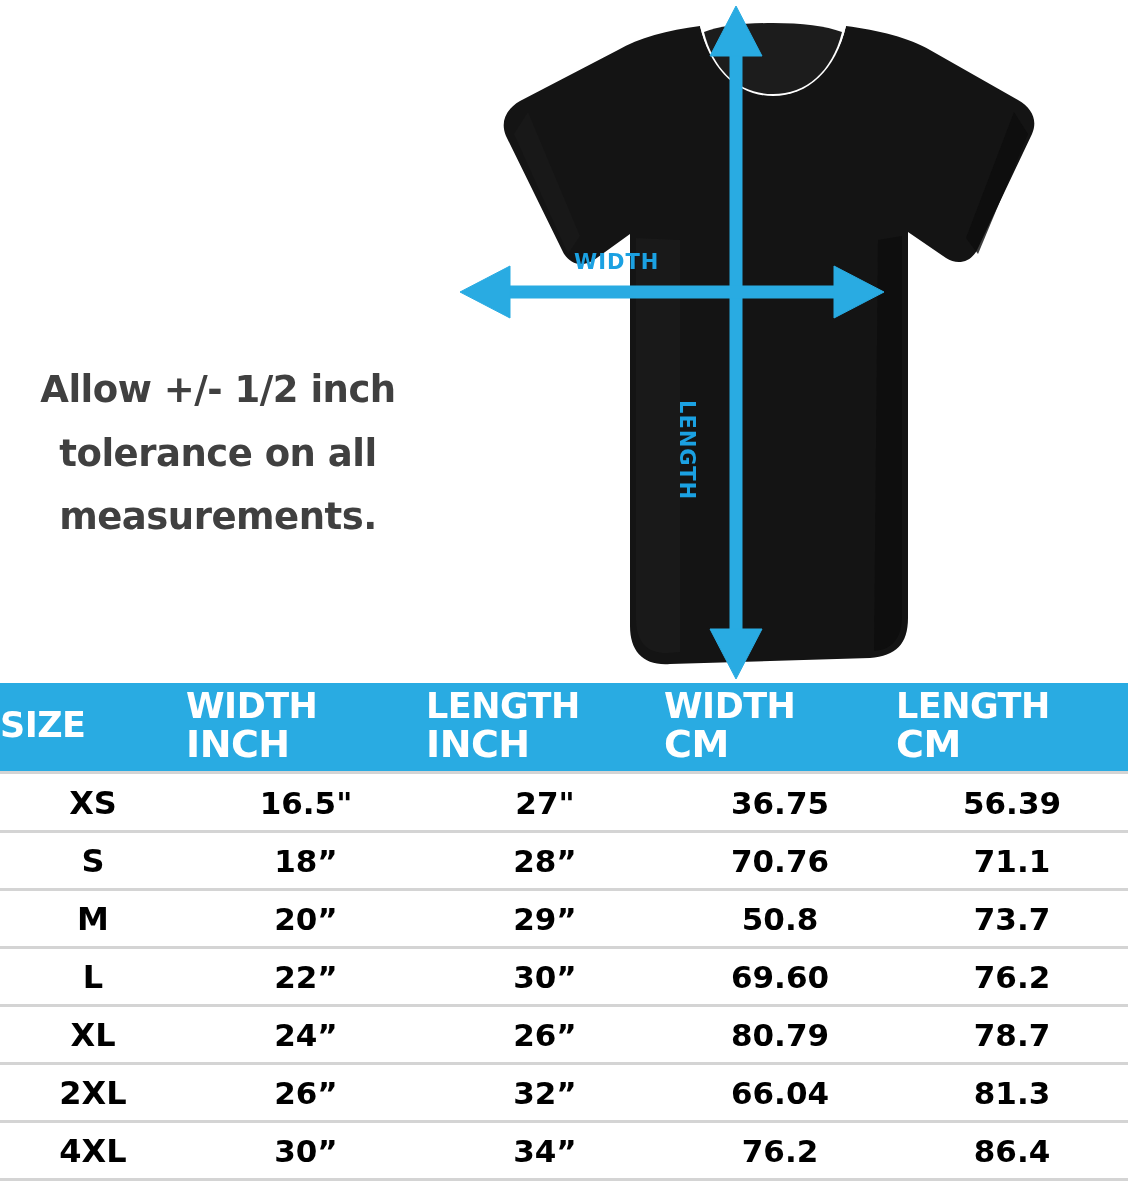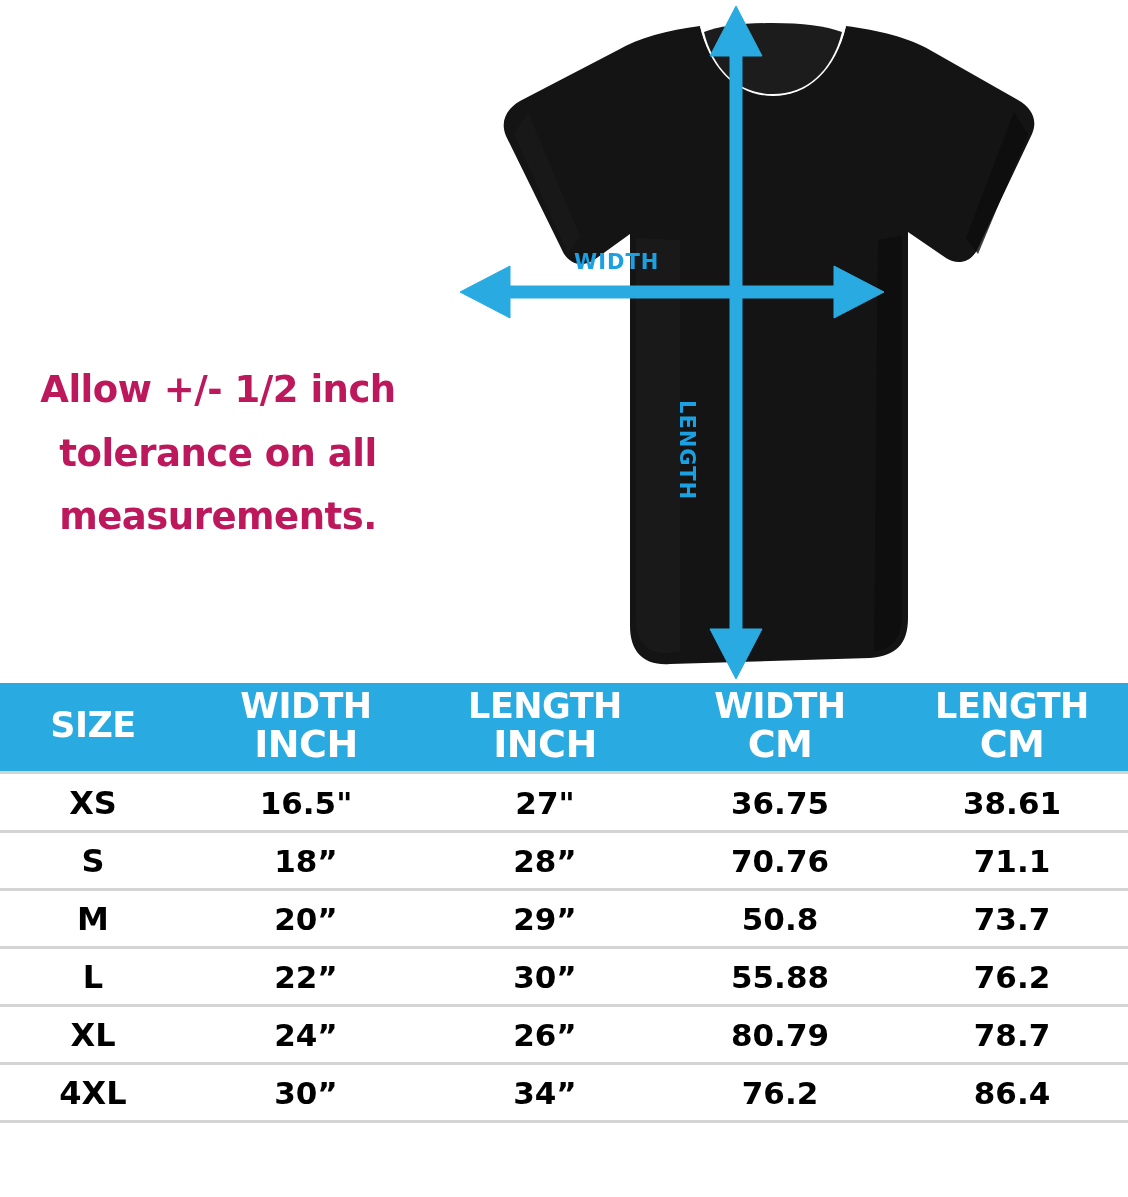--- a/index.html
+++ b/index.html
@@ -27,21 +27,21 @@
   .tolerance-note {
     position: absolute;
     left: 8px;
     top: 358px;
     width: 420px;
     text-align: center;
     font-family: "DejaVu Sans", sans-serif;
     font-weight: bold;
     font-size: 37px;
     line-height: 1.72;
-    color: #be185d;
+    color: #404040;
     letter-spacing: -0.5px;
   }
 
   .shirt-wrap {
     position: absolute;
     left: 318px;
     top: 8px;
     width: 740px;
     height: 675px;
   }
@@ -92,21 +92,21 @@
 
   .size-table th {
     background: #29abe2;
     color: #ffffff;
     font-family: "DejaVu Sans", sans-serif;
     font-weight: bold;
     font-size: 35px;
     line-height: 1.02;
     letter-spacing: -0.5px;
     padding: 6px 0 8px 0;
-    text-align: center;
+    text-align: left;
     vertical-align: middle;
     border: 0;
   }
   .size-table th .sub {
     display: block;
     font-size: 38px;
   }
 
   .size-table td {
     font-family: "DejaVu Sans", sans-serif;
@@ -226,51 +226,58 @@
         <span class="sub">CM</span>
       </th>
     </tr>
   </thead>
   <tbody>
     <tr class="first-row">
       <td class="col-size">XS</td>
       <td>16.5"</td>
       <td>27"</td>
       <td>36.75</td>
-      <td>38.61</td>
+      <td>56.39</td>
     </tr>
     <tr>
       <td class="col-size">S</td>
       <td>18”</td>
       <td>28”</td>
       <td>70.76</td>
       <td>71.1</td>
     </tr>
     <tr>
       <td class="col-size">M</td>
       <td>20”</td>
       <td>29”</td>
       <td>50.8</td>
       <td>73.7</td>
     </tr>
     <tr>
       <td class="col-size">L</td>
       <td>22”</td>
       <td>30”</td>
-      <td>55.88</td>
+      <td>69.60</td>
       <td>76.2</td>
     </tr>
     <tr>
       <td class="col-size">XL</td>
       <td>24”</td>
       <td>26”</td>
       <td>80.79</td>
       <td>78.7</td>
     </tr>
     <tr>
+      <td class="col-size">2XL</td>
+      <td>26”</td>
+      <td>32”</td>
+      <td>66.04</td>
+      <td>81.3</td>
+    </tr>
+    <tr>
       <td class="col-size">4XL</td>
       <td>30”</td>
       <td>34”</td>
       <td>76.2</td>
       <td>86.4</td>
     </tr>
   </tbody>
 </table>
 
 </body></html>

